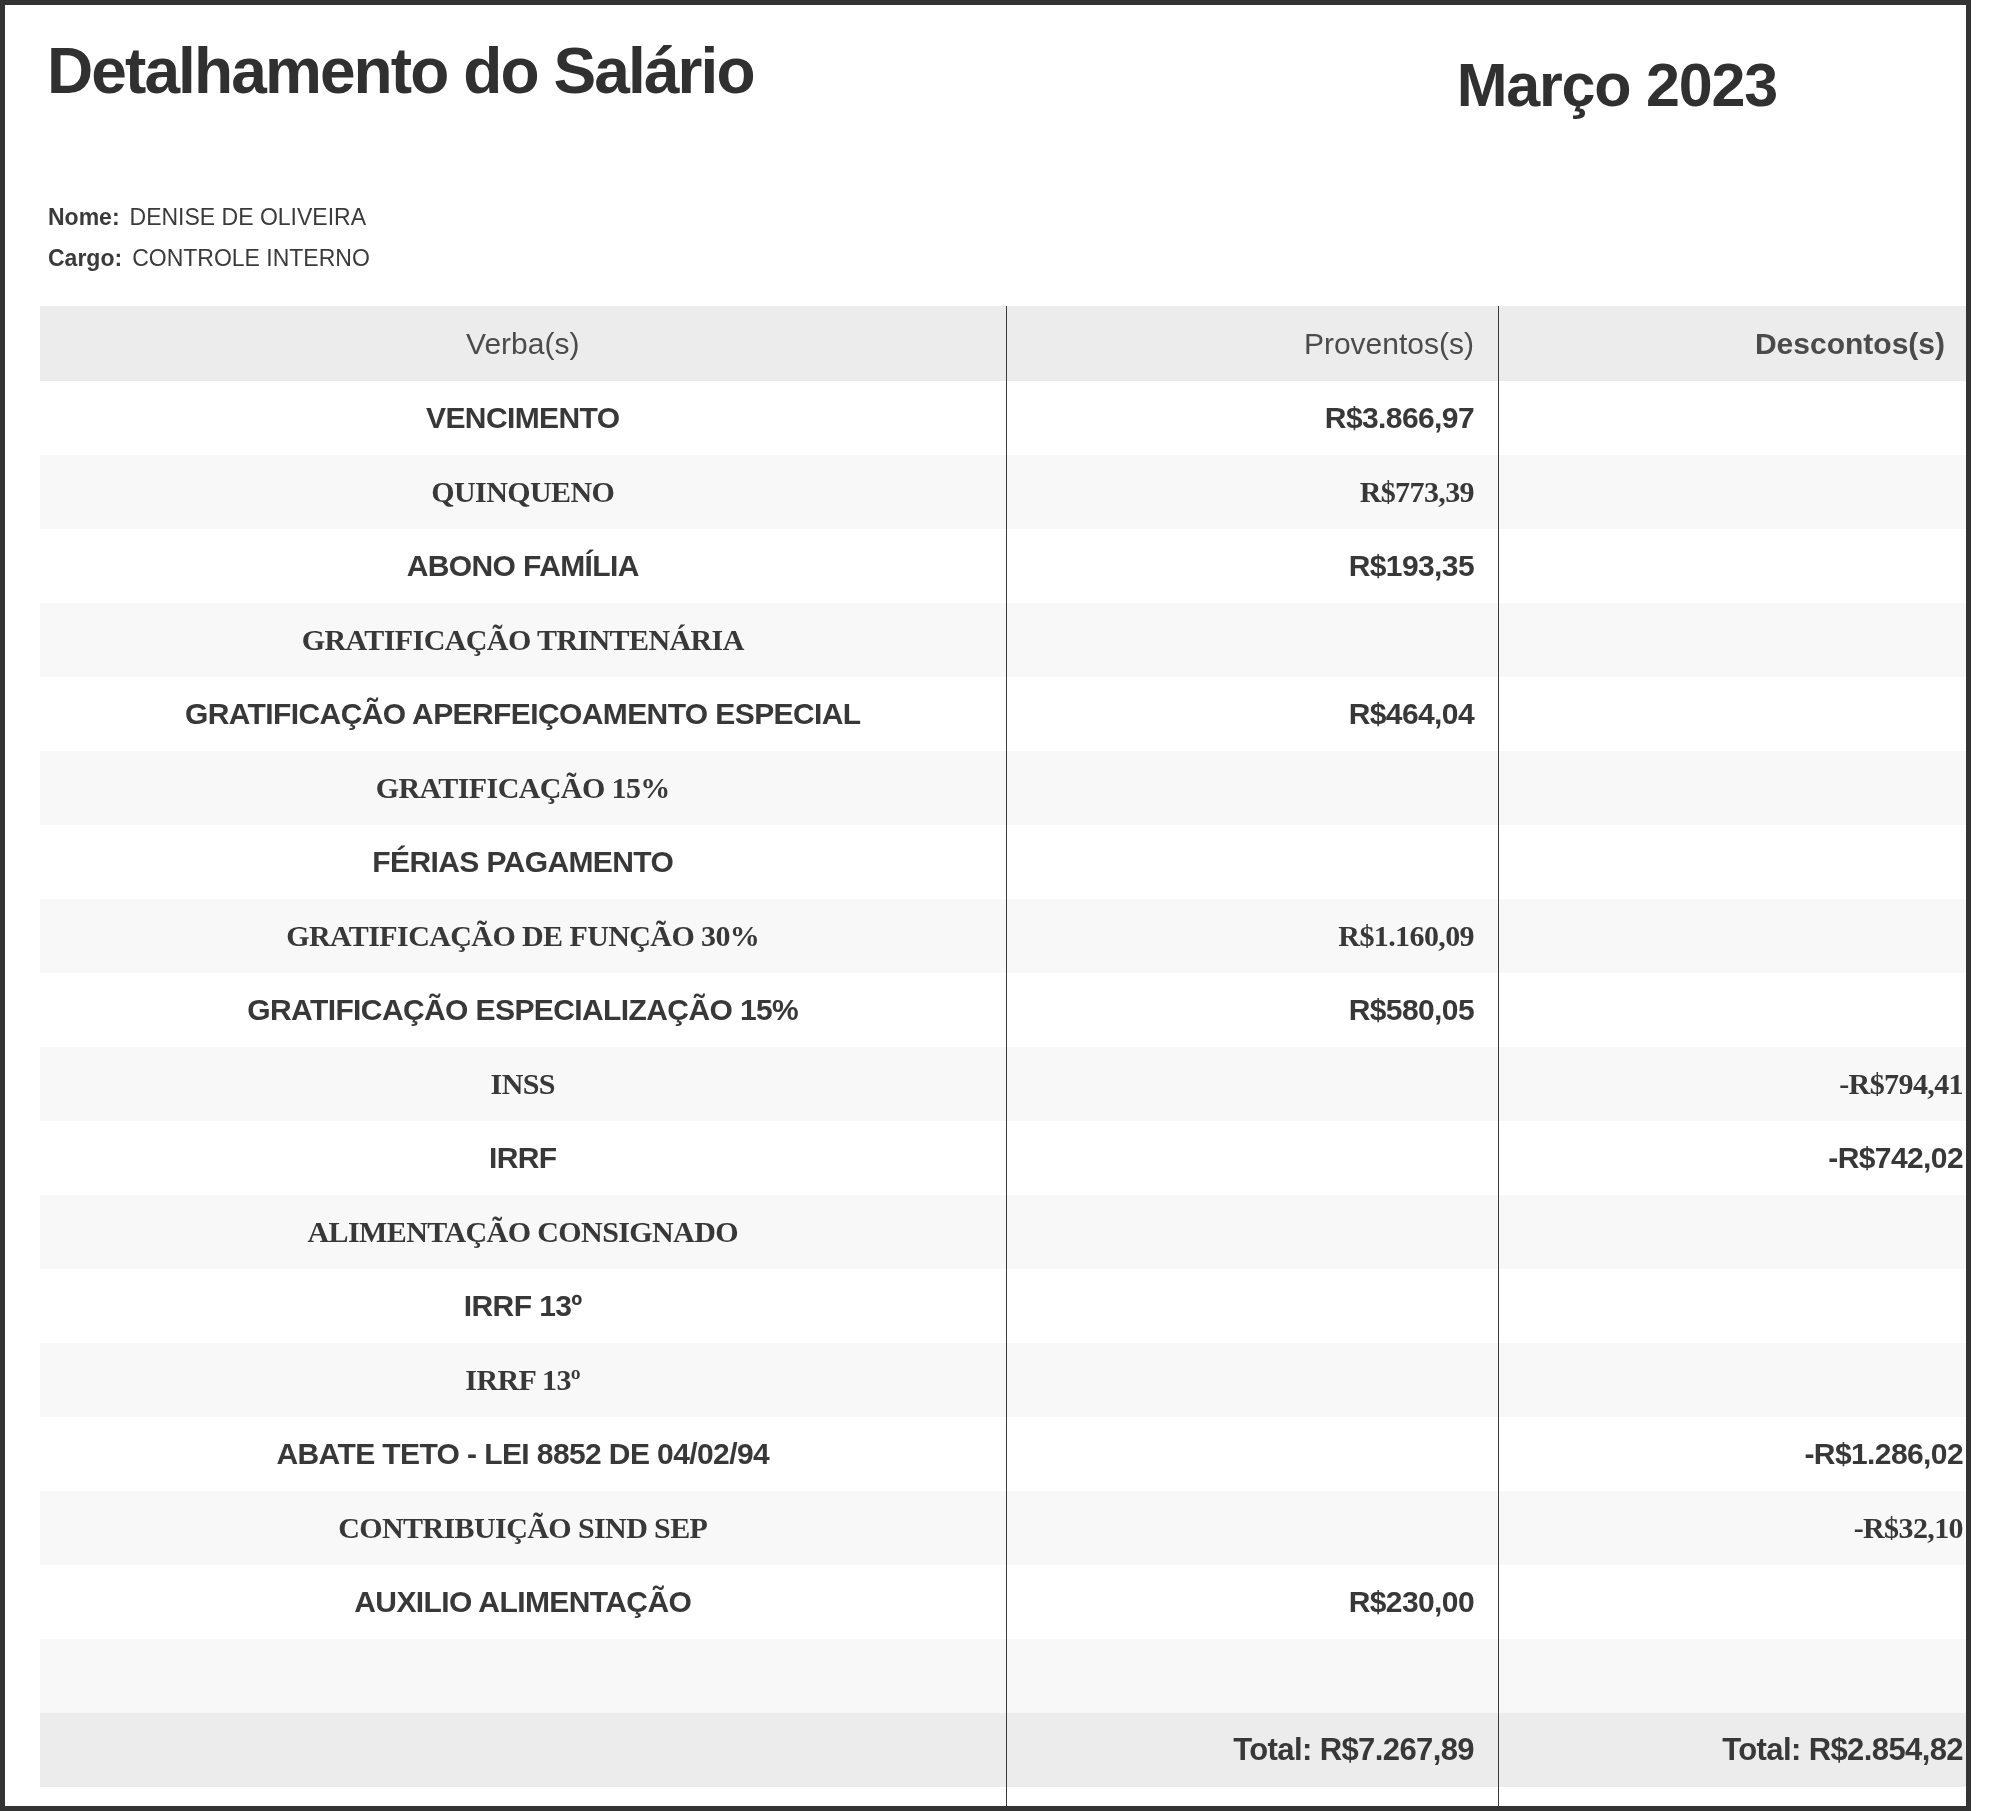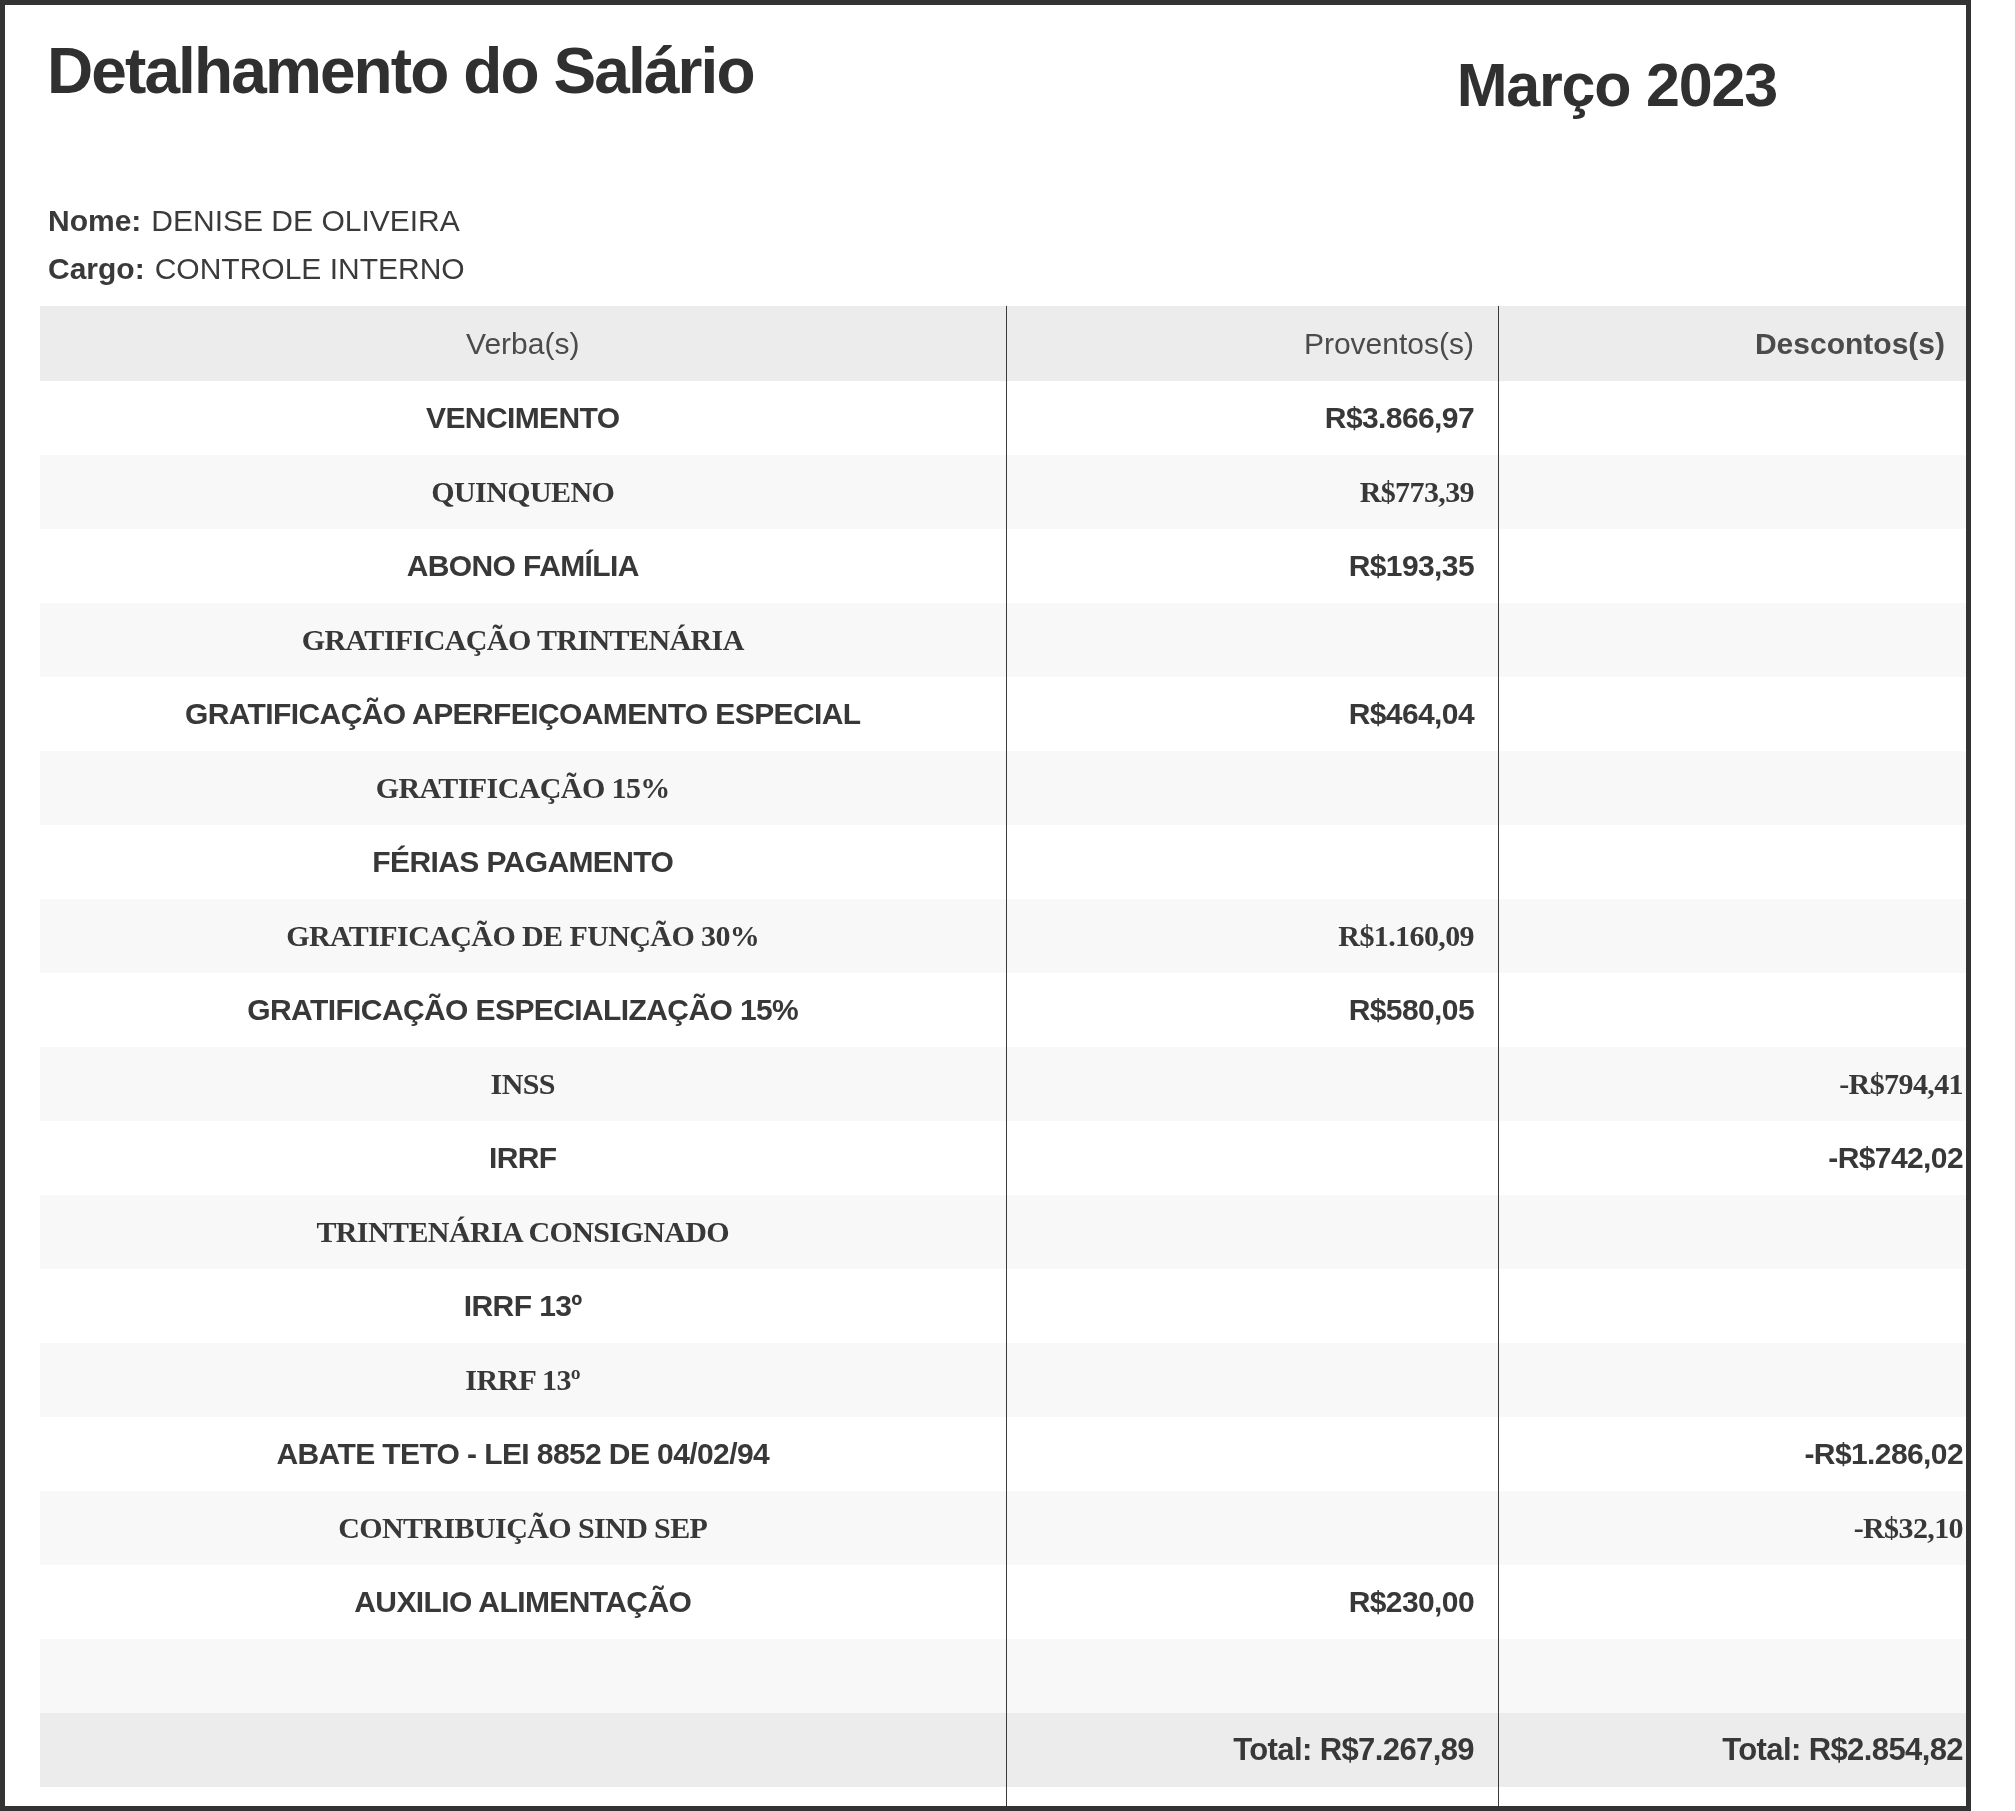--- a/index.html
+++ b/index.html
@@ -36,21 +36,21 @@
     color: #303030;
     letter-spacing: -1.2px;
     white-space: nowrap;
     margin-left: 46px;
   }
 
   .employee {
     position: absolute;
     left: 43px;
     top: 199px;
-    font-size: 30px;
+    font-size: 23px;
     color: #3a3a3a;
   }
   .employee .line { margin: 0 0 13.6px 0; white-space: nowrap; }
   .employee .lbl { font-weight: bold; margin-right: 10px; }
 
   table.salary {
     position: absolute;
     left: 35px;
     top: 301px;
     width: 1933px;
@@ -189,21 +189,21 @@
           <td>INSS</td>
           <td></td>
           <td>-R$794,41</td>
         </tr>
         <tr>
           <td>IRRF</td>
           <td></td>
           <td>-R$742,02</td>
         </tr>
         <tr class="alt">
-          <td>TRINTENÁRIA CONSIGNADO</td>
+          <td>ALIMENTAÇÃO CONSIGNADO</td>
           <td></td>
           <td></td>
         </tr>
         <tr>
           <td>IRRF 13º</td>
           <td></td>
           <td></td>
         </tr>
         <tr class="alt">
           <td>IRRF 13º</td>

